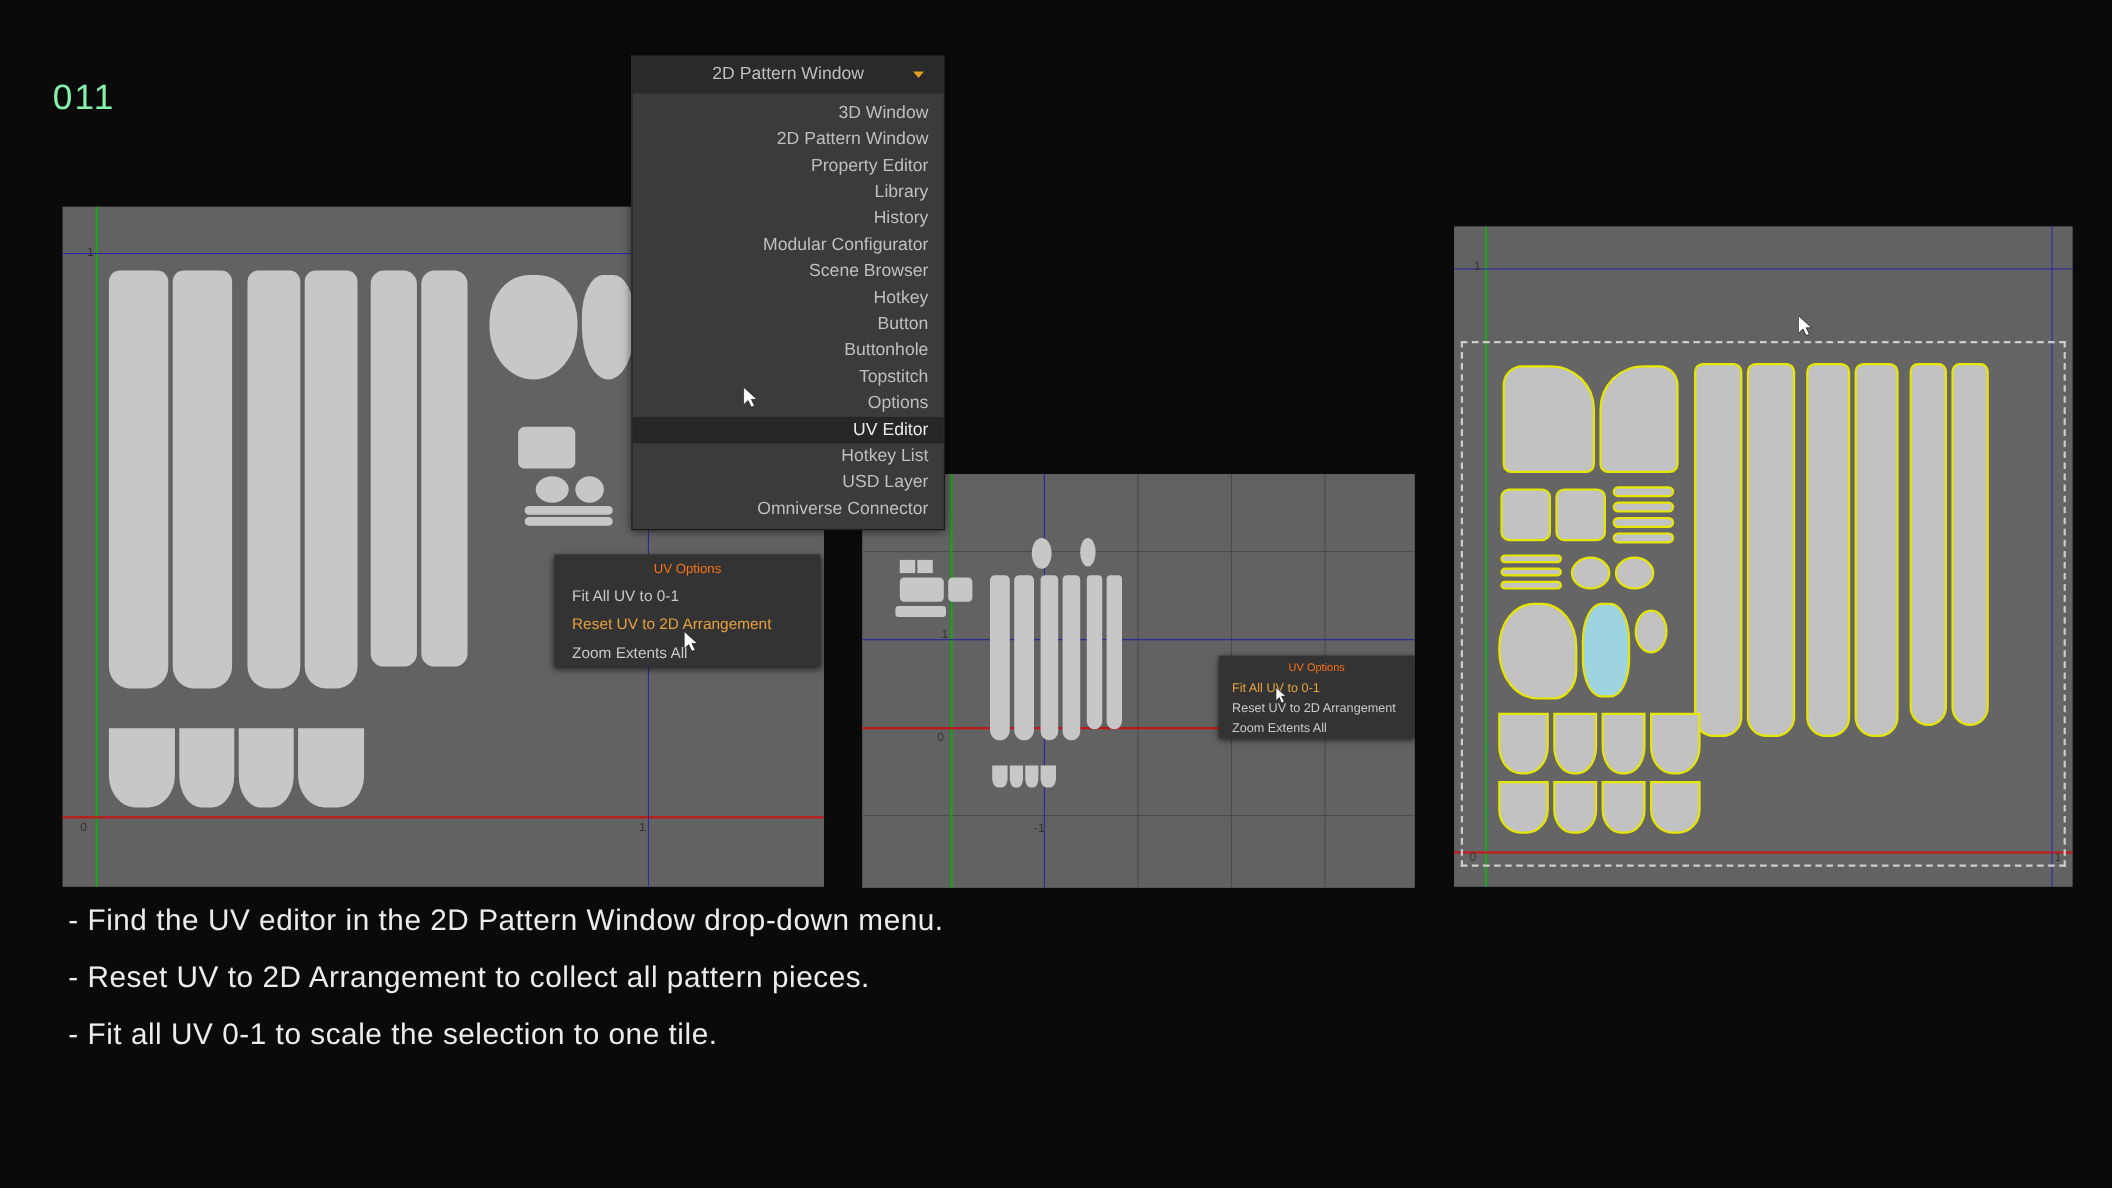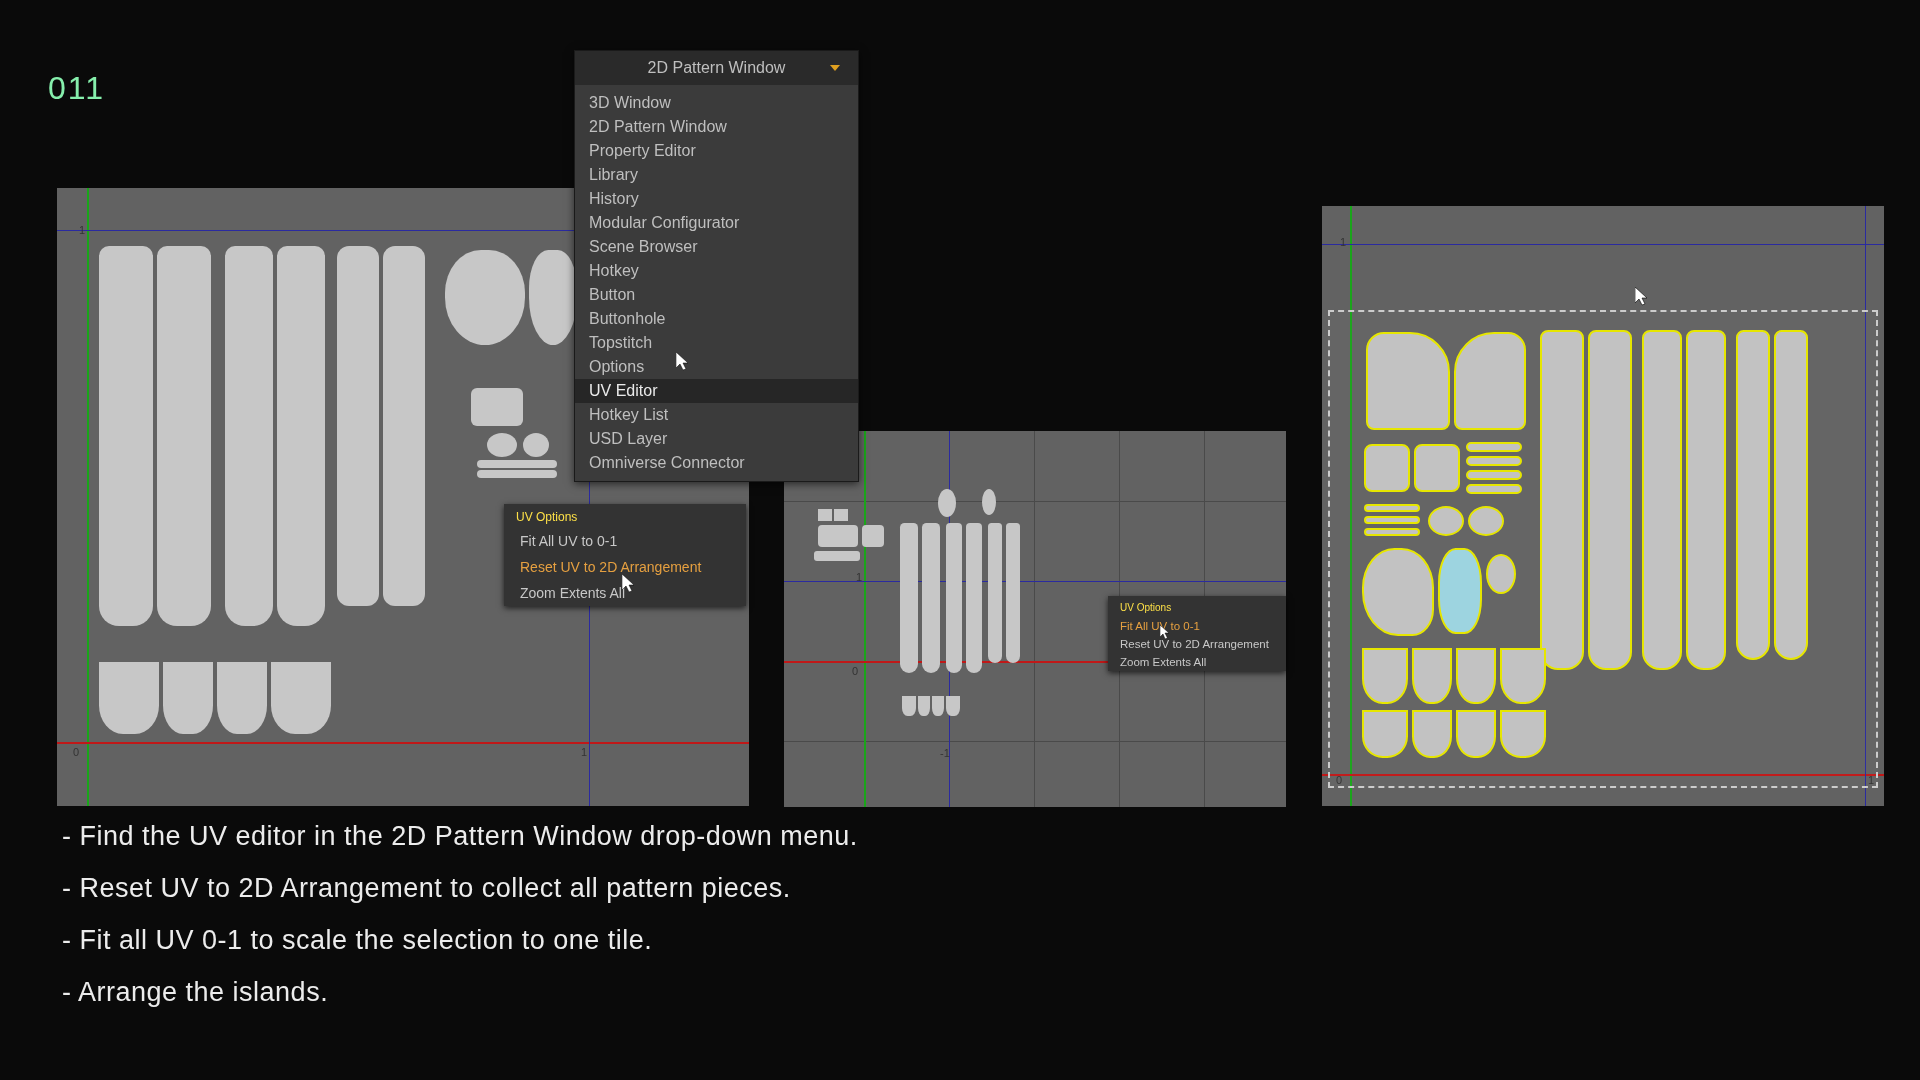--- a/index.html
+++ b/index.html
@@ -90,42 +90,44 @@
   width: 0; height: 0;
   border-left: 5px solid transparent;
   border-right: 5px solid transparent;
   border-top: 6px solid #e0a020;
 }
 .dropdown-list { padding: 6px 0; }
 .dd-item {
   padding: 2px 14px;
   line-height: 20px;
   cursor: pointer;
+  text-align: right;
 }
 .dd-item.hl { background: #262626; color: #eaeaea; }
 .dropdown-bgstrip {
   position: absolute;
   top: 50px;
   left: 574px;
   width: 285px;
   height: 414px;
   background: #e2e2e2;
 }
 
 .ctx-menu {
   position: absolute;
   background: #333;
   font-size: 14px;
   color: #c8c8c8;
   box-shadow: 0 2px 6px rgba(0,0,0,0.7);
 }
 .ctx-title {
-  color: #fde047;
+  color: #f97316;
   font-size: 12px;
   padding: 6px 12px 4px;
+  text-align: center;
 }
 .ctx-item {
   padding: 5px 16px;
   cursor: pointer;
   white-space: nowrap;
 }
 .ctx-item.orange { color: #e6a040; }
 
 .cursor {
   position: absolute;
@@ -341,14 +343,13 @@
 <div class="cursor" style="top:352px;left:676px;">
   <svg width="16" height="20">
       <path d="M0 0 L0 16 L4 12 L7 18 L10 17 L7 11 L12 11 Z" fill="white" stroke="black" stroke-width="0.5"></path>
     </svg>
 </div>
 
 <div class="instructions">
   <div>- Find the UV editor in the 2D Pattern Window drop-down menu.</div>
   <div>- Reset UV to 2D Arrangement to collect all pattern pieces.</div>
   <div>- Fit all UV 0-1 to scale the selection to one tile.</div>
-  <div>- Arrange the islands.</div>
 </div>
 
 </body></html>

